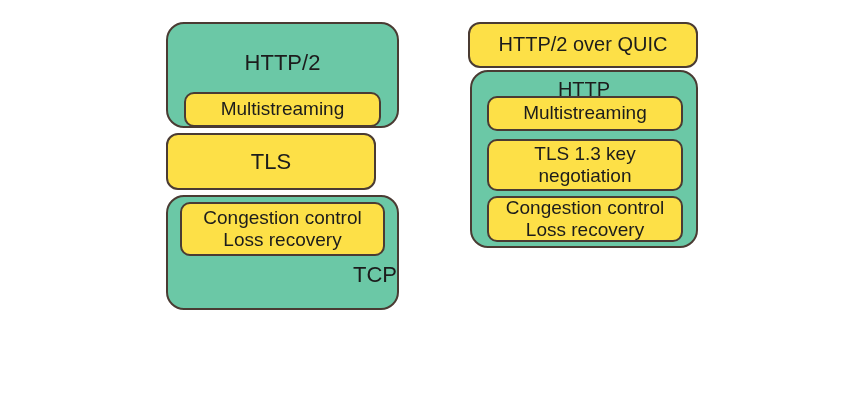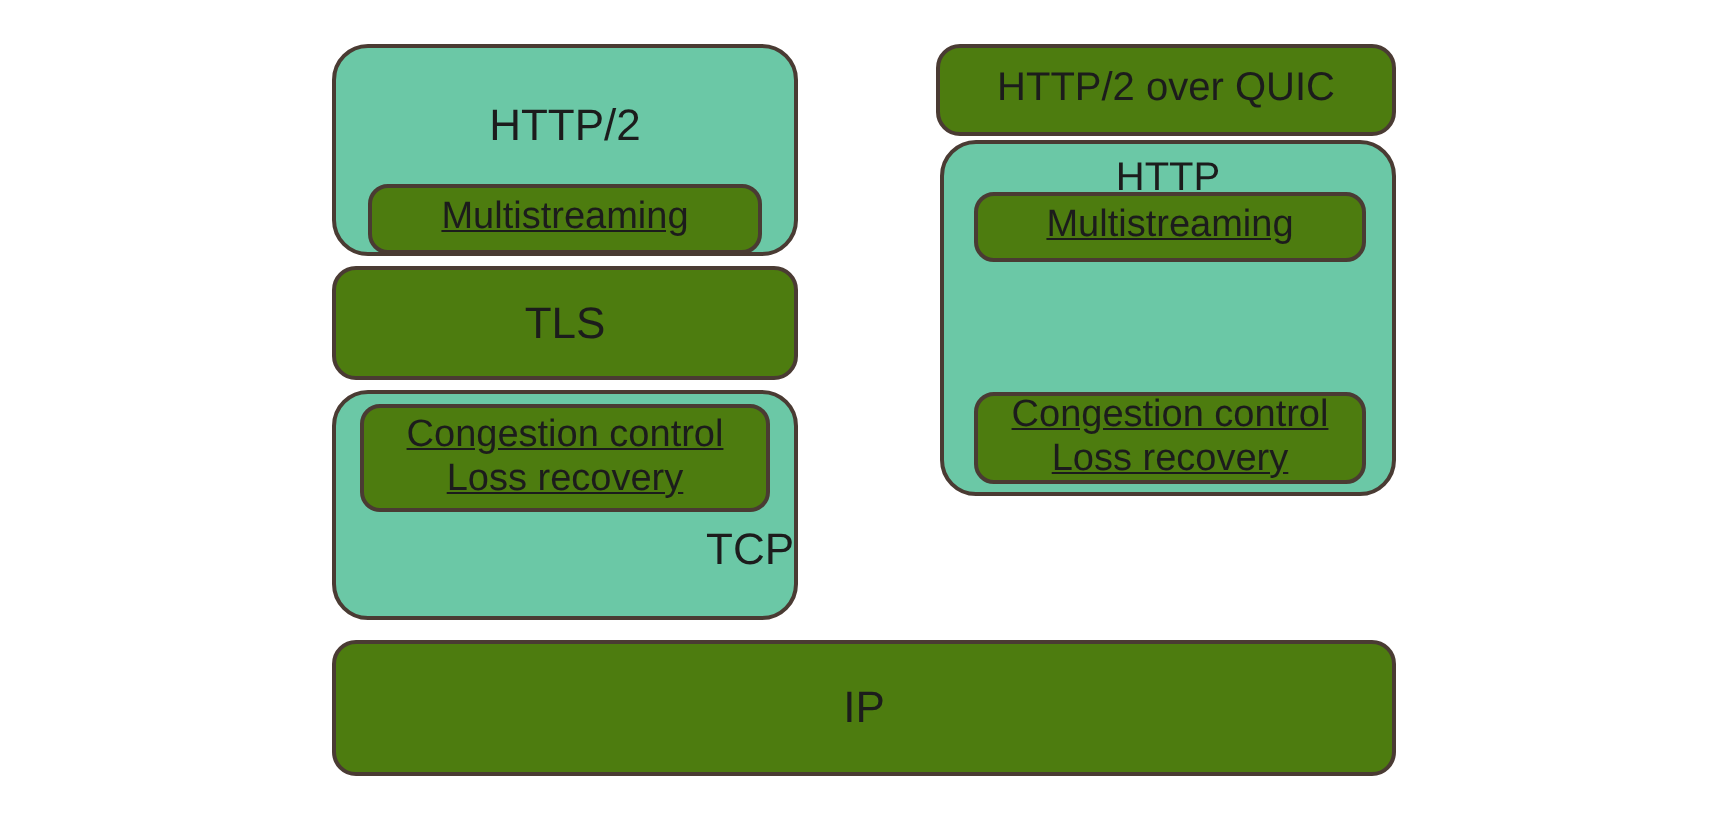--- a/index.html
+++ b/index.html
@@ -31,21 +31,21 @@
     align-items: center;
     justify-content: center;
     text-align: center;
     line-height: 1.18;
     white-space: pre-line;
   }
   .green {
     background: #6bc8a6;
   }
   .orange {
-    background: #4d7c0f;
+    background: #fde047;
   }
   
   .container {
     align-items: flex-start;
     justify-content: center;
   }
   .container-label {
     position: absolute;
     left: 0;
     right: 0;
@@ -54,49 +54,50 @@
   }
   .bottom-label {
     position: absolute;
     left: 0;
     right: 0;
     text-align: right;
     pointer-events: none;
   }
   .r18 { border-radius: 18px; }
   .r12 { border-radius: 12px; }
-  .r10 { border-radius: 10px; text-decoration: underline; }
+  .r10 { border-radius: 10px; }
 
   .t22 { font-size: 22px; }
   .t20 { font-size: 20px; }
   .t19 { font-size: 19px; }
 </style>
 </head>
 <body>
 
 <div id="diagram">
 
   <div class="box green container r18" style="left:166px; top:22px; width:233px; height:106px;">
     <span class="container-label t22" style="top:26px;">HTTP/2</span>
   </div>
   <div class="box orange r10 t19" style="left:184px; top:92px; width:197px; height:35px;">Multistreaming</div>
 
-  <div class="box orange r12 t22" style="left:166px; top:133px; width:233px; height:57px;">TLS</div>
+  <div class="box orange r12 t22" style="left:166px; top:133px; width:210px; height:57px;">TLS</div>
 
   <div class="box green container r18" style="left:166px; top:195px; width:233px; height:115px;">
     <span class="bottom-label t22" style="bottom:20px;">TCP</span>
   </div>
   <div class="box orange r10 t19" style="left:180px; top:202px; width:205px; height:54px;">Congestion control
 Loss recovery</div>
 
   <div class="box orange r12 t20" style="left:468px; top:22px; width:230px; height:46px;">HTTP/2 over QUIC</div>
 
   <div class="box green container r18" style="left:470px; top:70px; width:228px; height:178px;">
     <span class="container-label t20" style="top:6px;">HTTP</span>
   </div>
   <div class="box orange r10 t19" style="left:487px; top:96px; width:196px; height:35px;">Multistreaming</div>
+  <div class="box orange r10 t19" style="left:487px; top:139px; width:196px; height:52px;">TLS 1.3 key
+negotiation</div>
   <div class="box orange r10 t19" style="left:487px; top:196px; width:196px; height:46px;">Congestion control
 Loss recovery</div>
 
 
-  <div class="box orange r12 t22" style="left:166px; top:320px; width:532px; height:68px;">IP</div>
 
 </div>
 
 </body></html>

